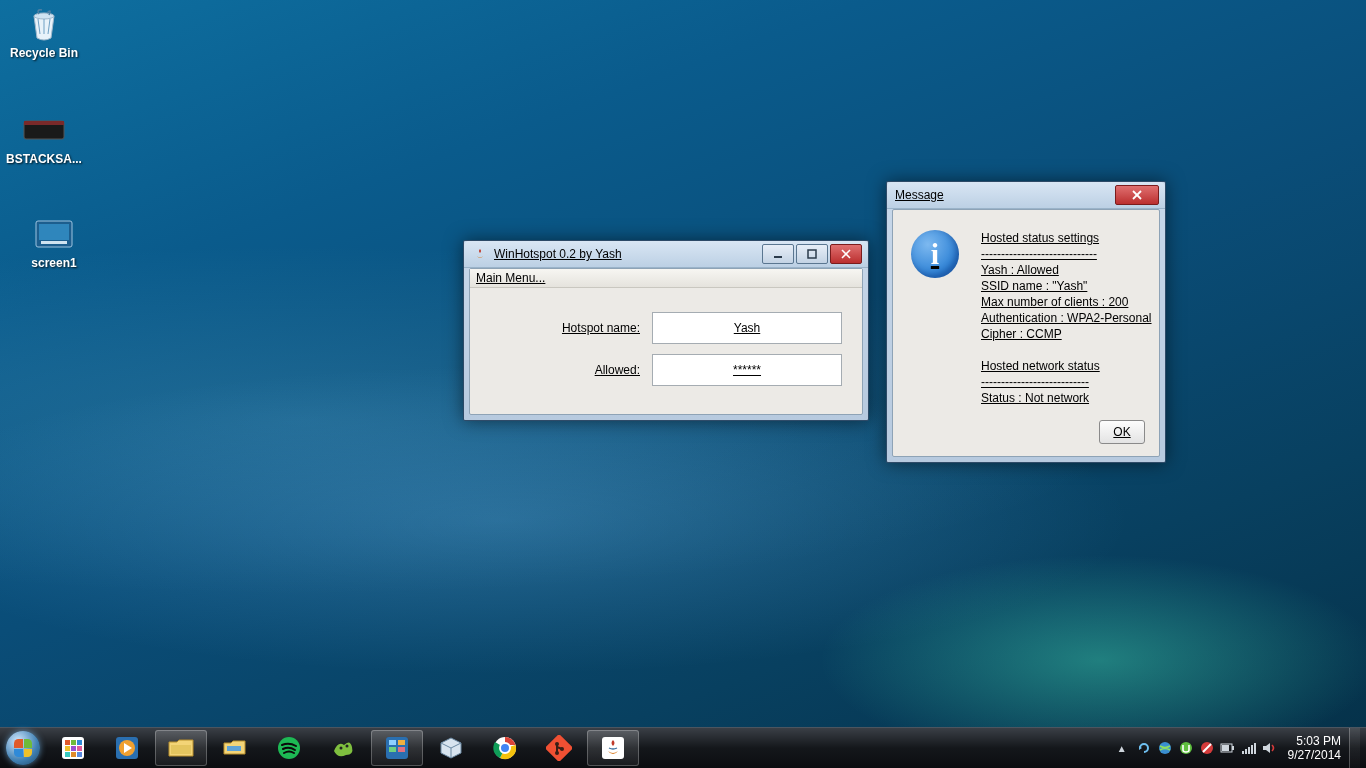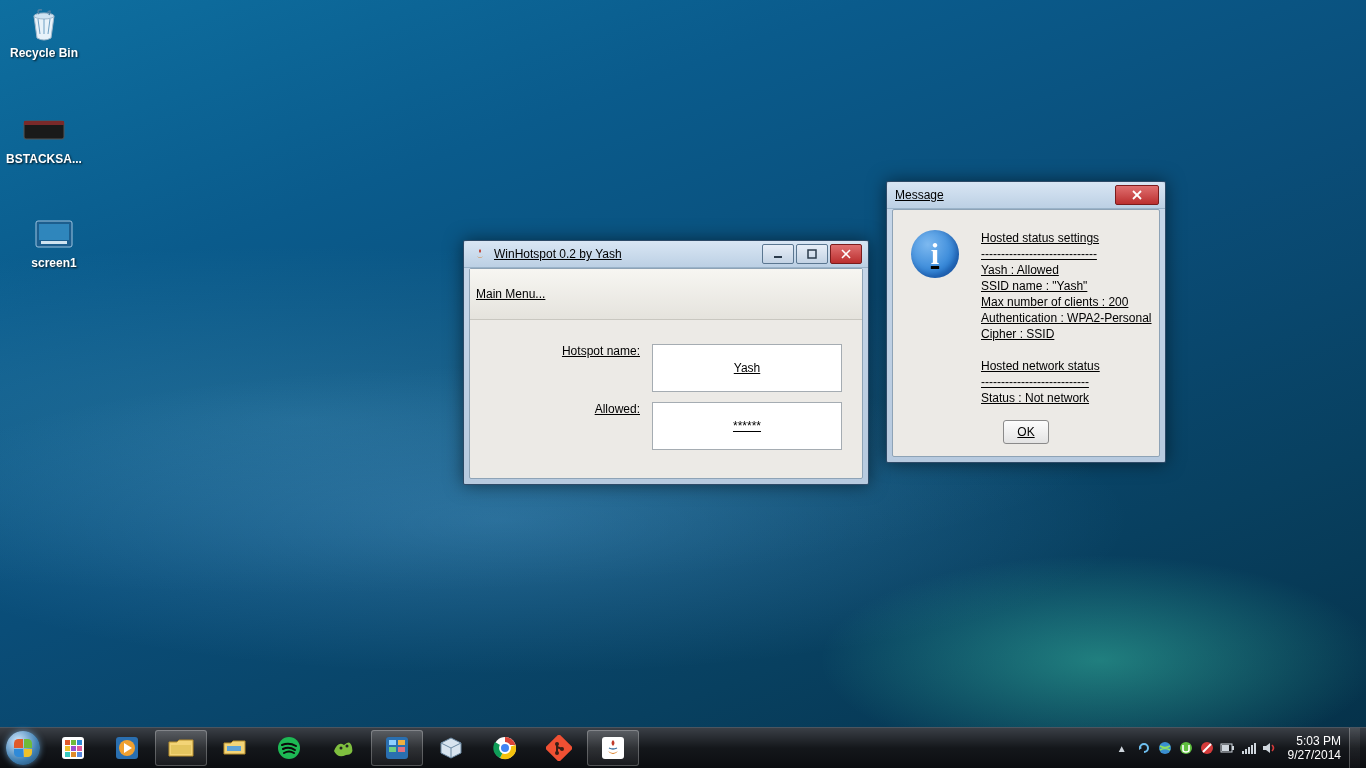--- a/index.html
+++ b/index.html
@@ -63,51 +63,51 @@
     margin: 0 5px 5px 5px;
     background: #eceae6;
     border: 1px solid #8ea3b6;
     border-radius: 2px;
   }
 
   
   .menubar {
     background: linear-gradient(#f7f6f2, #e5e3dd);
     border-bottom: 1px solid #c9c7c0;
-    padding: 18px 6px;
+    padding: 2px 6px;
   }
   .menubar span { font-size:12px; color:#000; }
   .form-area { padding: 14px 20px 18px 20px; }
   .form-row {
-    display:flex; align-items:flex-start; justify-content:center;
+    display:flex; align-items:center; justify-content:center;
     margin: 10px 0;
   }
   .form-row .flabel {
     width: 150px; text-align:right; padding-right:12px; color:#000; font-size:12px;
   }
   .form-row input {
     width: 180px; height: 22px;
     border: 1px solid #a5acb2;
     background:#fff; text-align:center;
     font-family: inherit; font-size:12px; color:#000;
-    padding: 12px 4px;
+    padding: 4px 4px;
   }
 
   
   .msg-body { padding: 20px 20px 8px 18px; display:flex; }
   .msg-icon {
     width:48px; height:48px; border-radius:50%;
     background: radial-gradient(circle at 35% 30%, #7db9f0, #2a7fd4 70%);
     display:flex; align-items:center; justify-content:center;
     color:#fff; font-family: Georgia, serif; font-weight:bold; font-size:30px;
     box-shadow: inset -3px -3px 6px rgba(0,0,60,0.3);
     flex-shrink:0;
   }
   .msg-text { margin-left: 22px; color:#000; font-size:12px; line-height:16px; white-space:pre; }
-  .msg-buttons { display:flex; justify-content:center; padding: 6px 14px 12px 14px; }
+  .msg-buttons { display:flex; justify-content:flex-end; padding: 6px 14px 12px 14px; }
   .ok-btn {
     min-width:46px; height:24px; padding:0 12px;
     background: linear-gradient(#fdfdfd, #e3e3e3);
     border:1px solid #8a8a8a; border-radius:3px;
     font-size:12px; color:#000;
   }
 
   
   #taskbar {
     position:absolute; left:0; right:0; bottom:0; height:40px;
@@ -259,21 +259,21 @@
   </div>
   <div class="client">
     <div class="msg-body">
       <div class="msg-icon">i</div>
       <div class="msg-text"><span>Hosted status settings</span>
 <span>-----------------------------</span>
 <span>Yash : Allowed</span>
 <span>SSID name : "Yash"</span>
 <span>Max number of clients : 200</span>
 <span>Authentication : WPA2-Personal</span>
-<span>Cipher : SSID</span>
+<span>Cipher : CCMP</span>
 
 <span>Hosted network status</span>
 <span>---------------------------</span>
 <span>Status : Not network</span></div>
     </div>
     <div class="msg-buttons">
       <button class="ok-btn">OK</button>
     </div>
   </div>
 </div>

